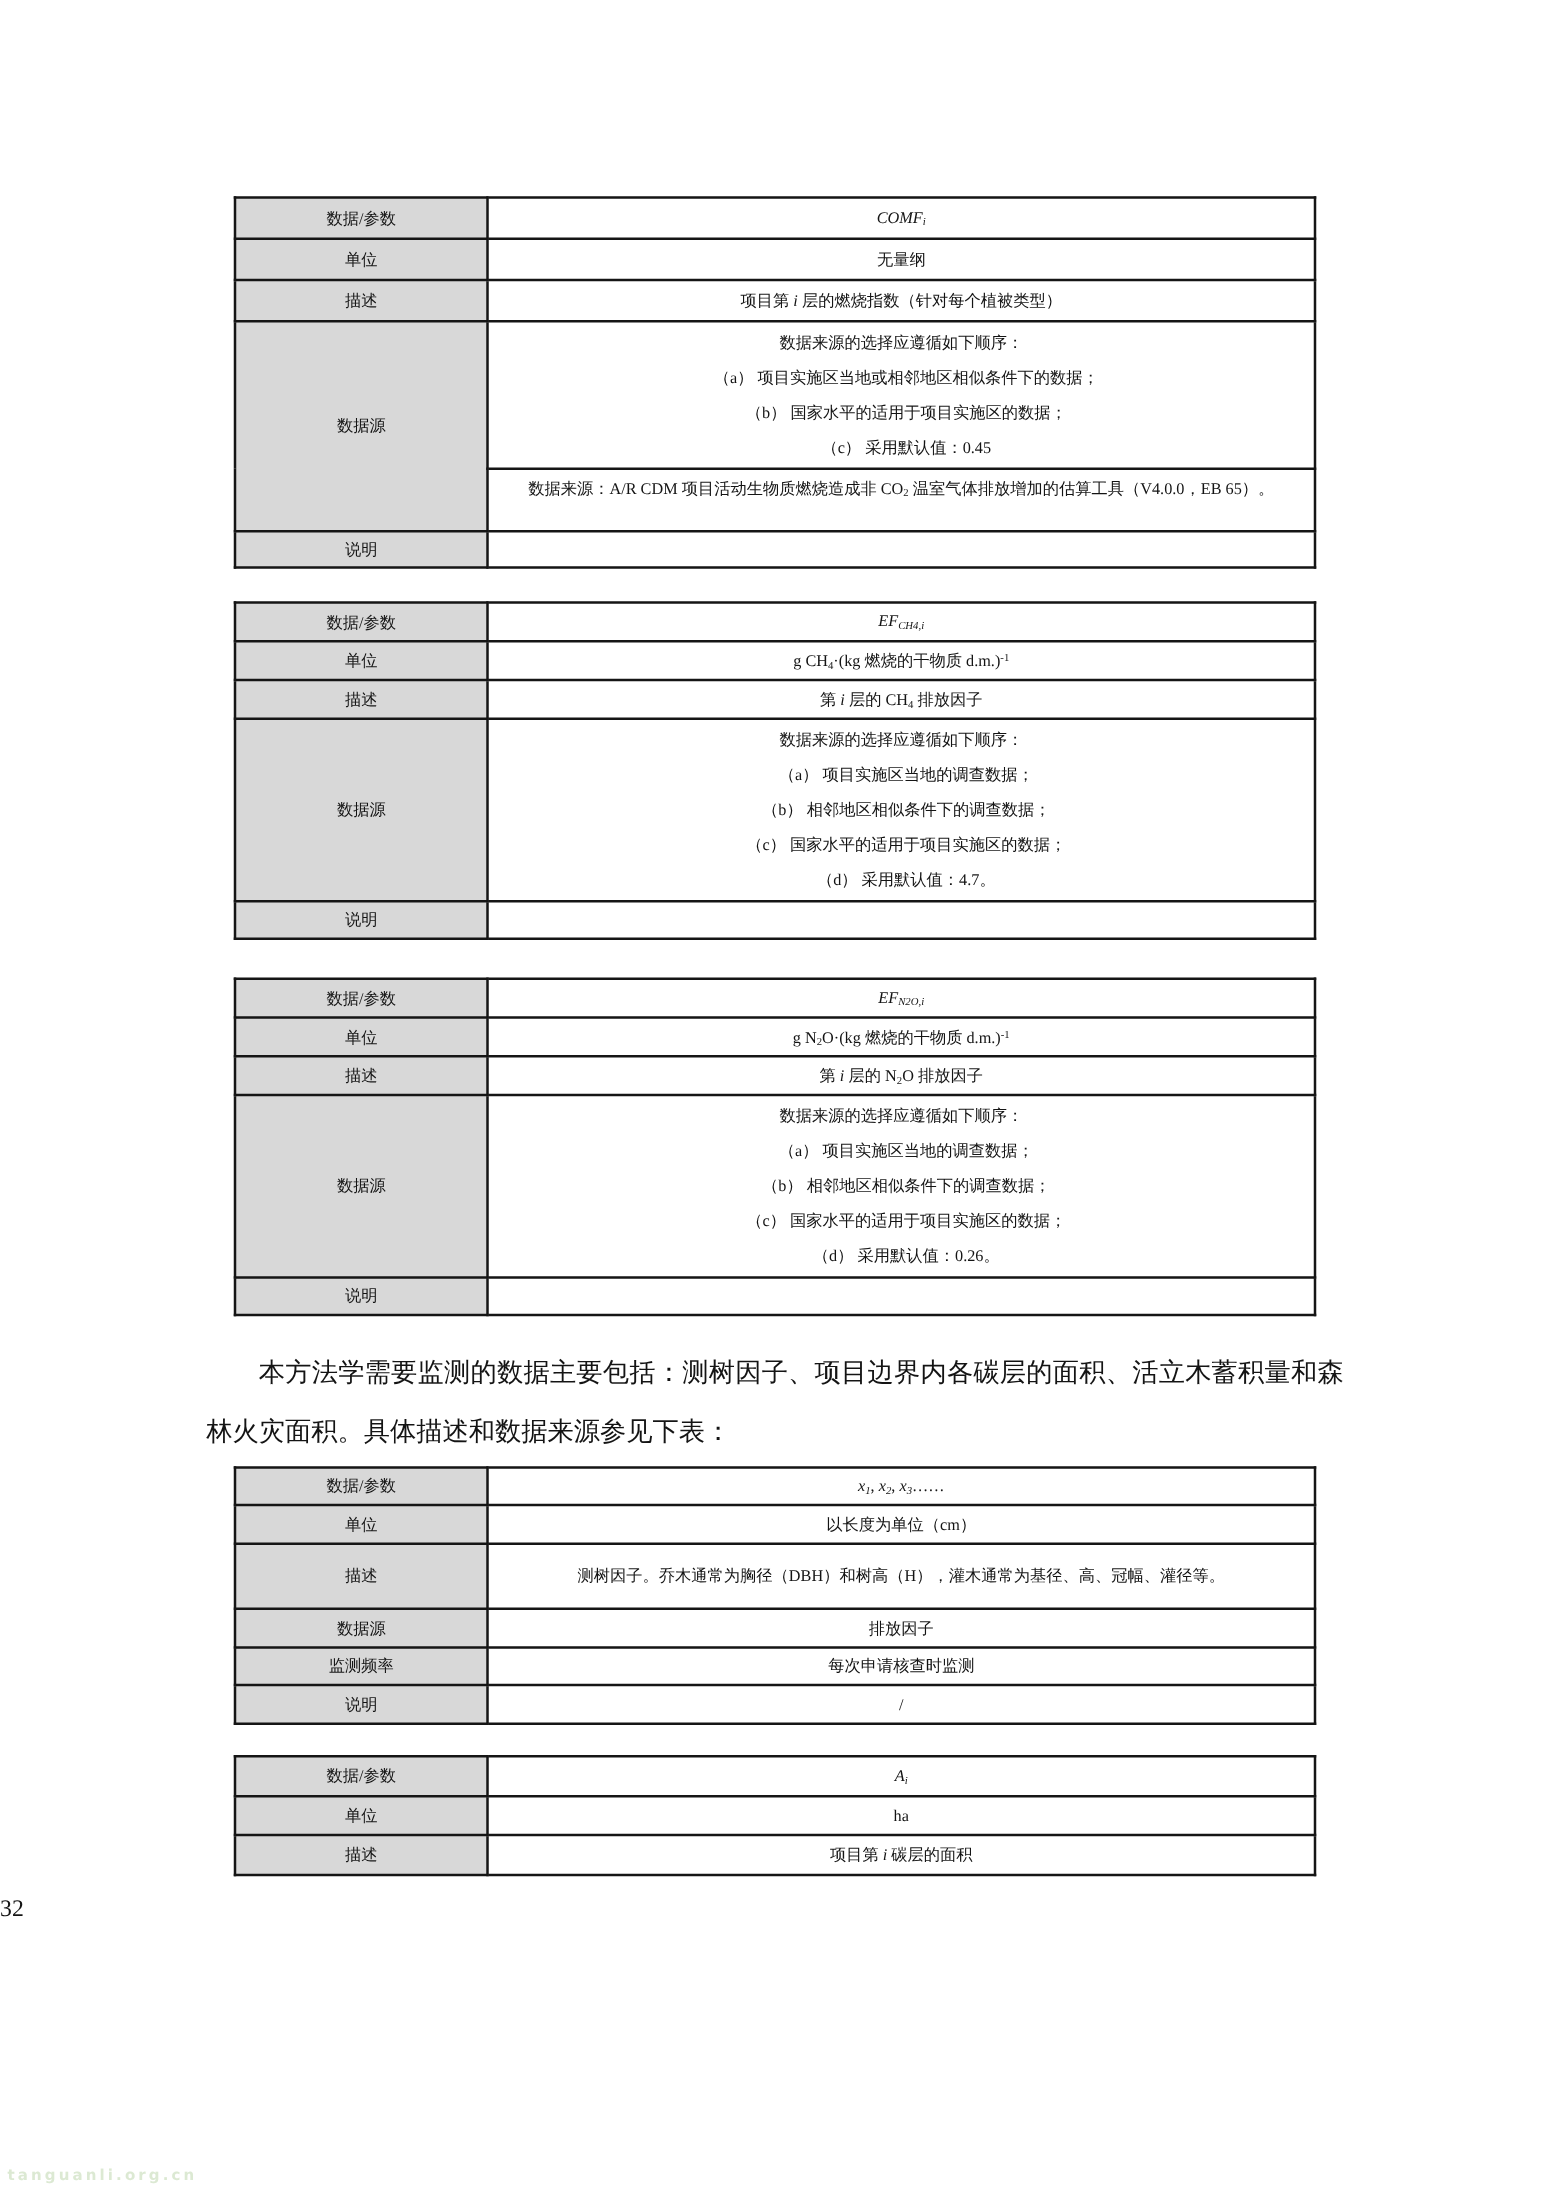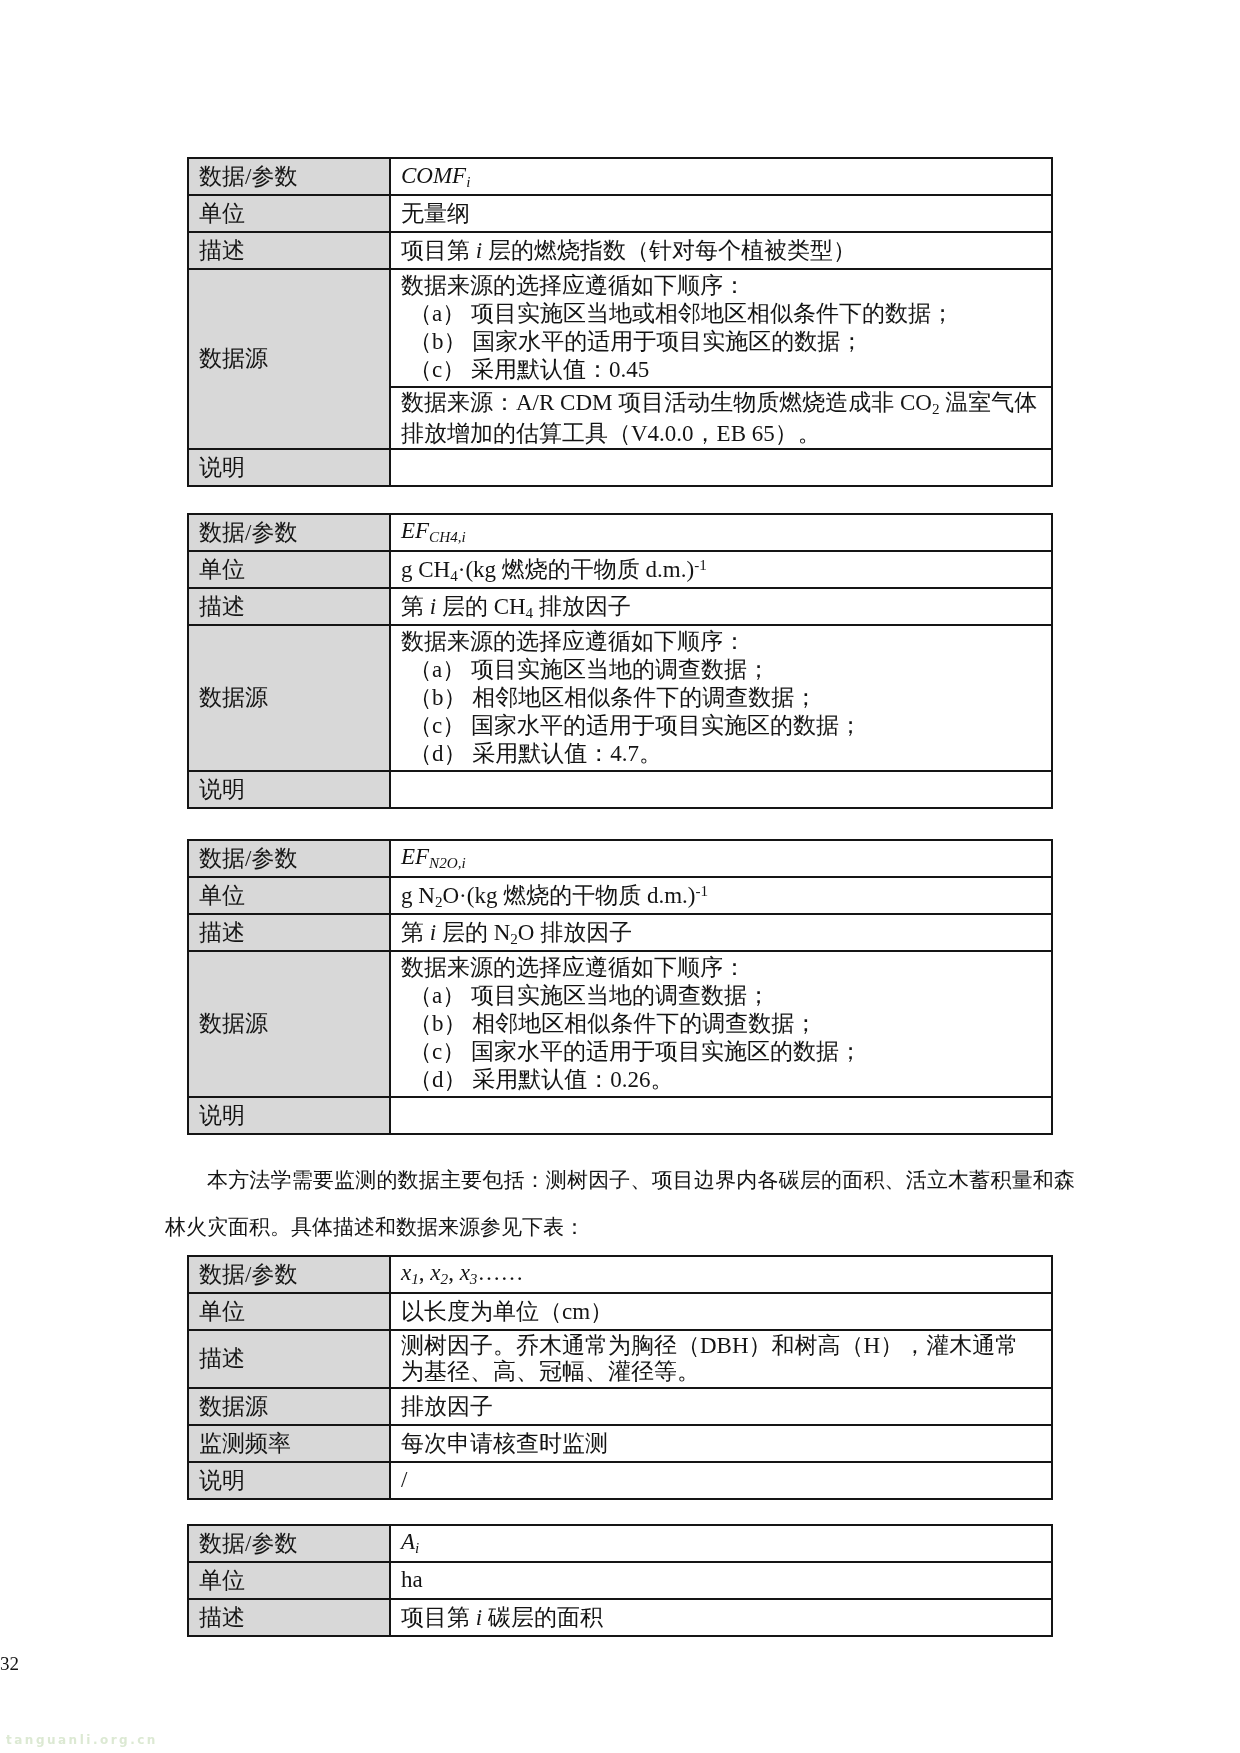--- a/index.html
+++ b/index.html
@@ -12,21 +12,22 @@
     overflow:hidden;
     font-family:"Liberation Serif","DejaVu Serif",serif;
     color:#141414;
   }
   
   table.ptable{
     border-collapse:collapse;
     table-layout:fixed;
     width:866px;
     margin-left:187px;
-    font-size:23px;
+    font-size:13px;
+    text-align:center;
   }
   table.ptable td{
     border:2px solid var(--border,#151515);
     padding:2px 10px;
     vertical-align:middle;
   }
   td.lbl{
     width:180px;
     background:var(--label-bg,#d8d8d8);
     padding-left:12px;

